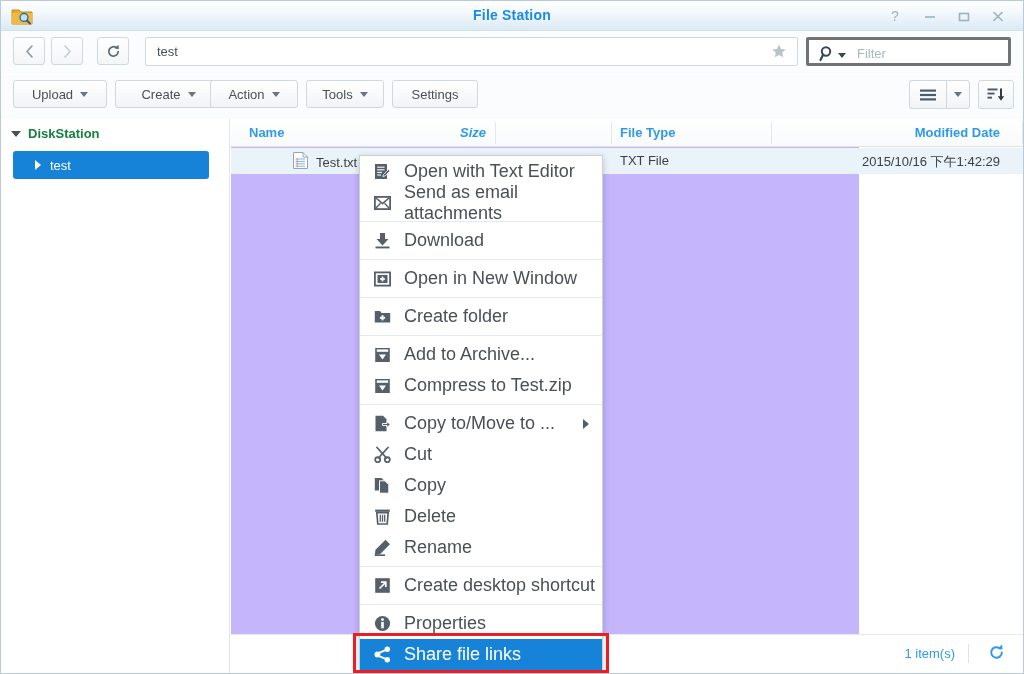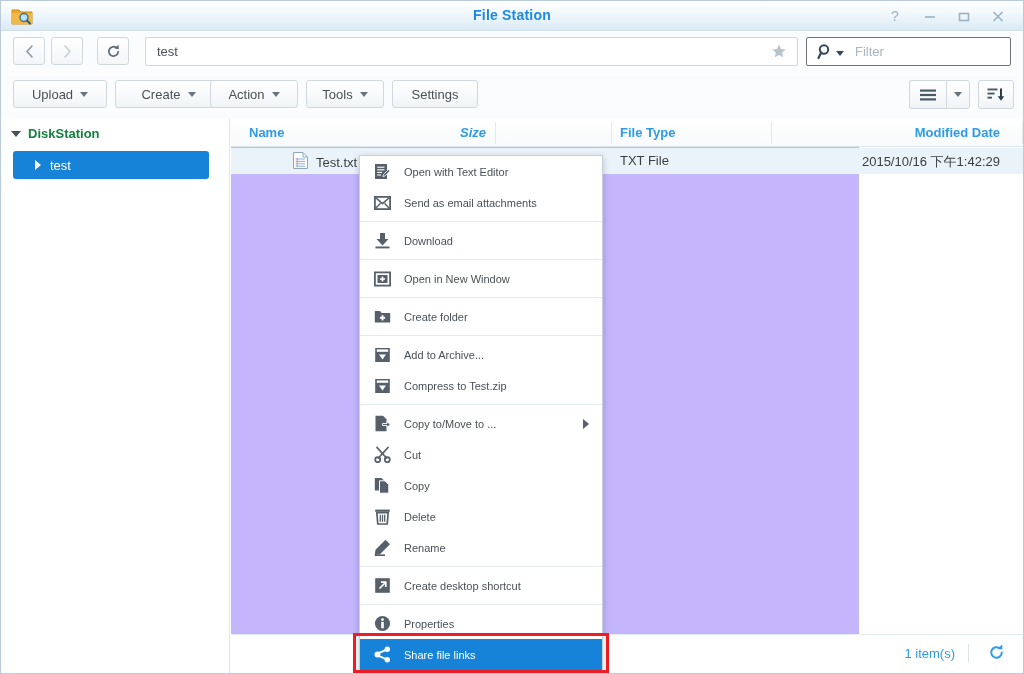--- a/index.html
+++ b/index.html
@@ -114,21 +114,21 @@
     position: absolute;
     right: 10px; top: 5px;
     font-size: 16px;
     color: #b7c4cd;
     cursor: pointer;
   }
   .filterbar {
     position: absolute;
     left: 805px; top: 5px;
     width: 205px; height: 29px;
-    border: 1px solid #737373;
+    border: 3px solid #737373;
     background: #ffffff;
     border-radius: 2px;
     box-sizing: border-box;
   }
   .filter-ico {
     position: absolute;
     left: 10px; top: 5px;
     display: flex; align-items: center;
     color: #37475a;
     cursor: pointer;
@@ -379,21 +379,21 @@
     z-index: 40;
     padding: 0;
   }
   .mi {
     position: relative;
     height: 31px;
     display: flex;
     align-items: center;
     padding-left: 13px;
     gap: 13px;
-    font-size: 11px;
+    font-size: 18px;
     color: #4a5056;
     cursor: pointer;
     box-sizing: border-box;
   }
   .mi .mi-ico {
     width: 18px; height: 18px;
     display: flex; align-items: center; justify-content: center;
     flex: 0 0 18px;
     color: #55606b;
   }

